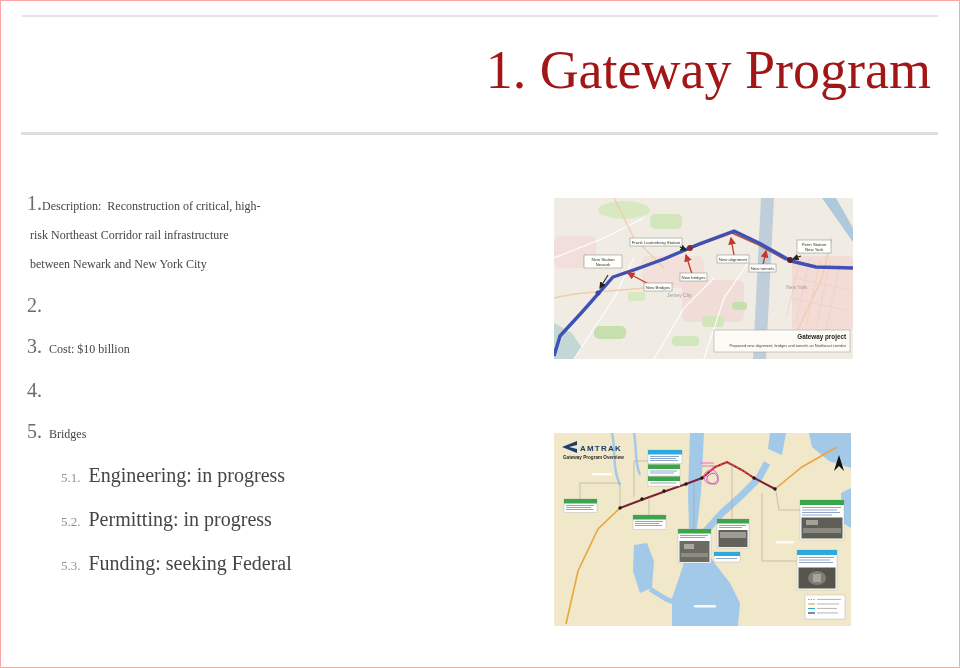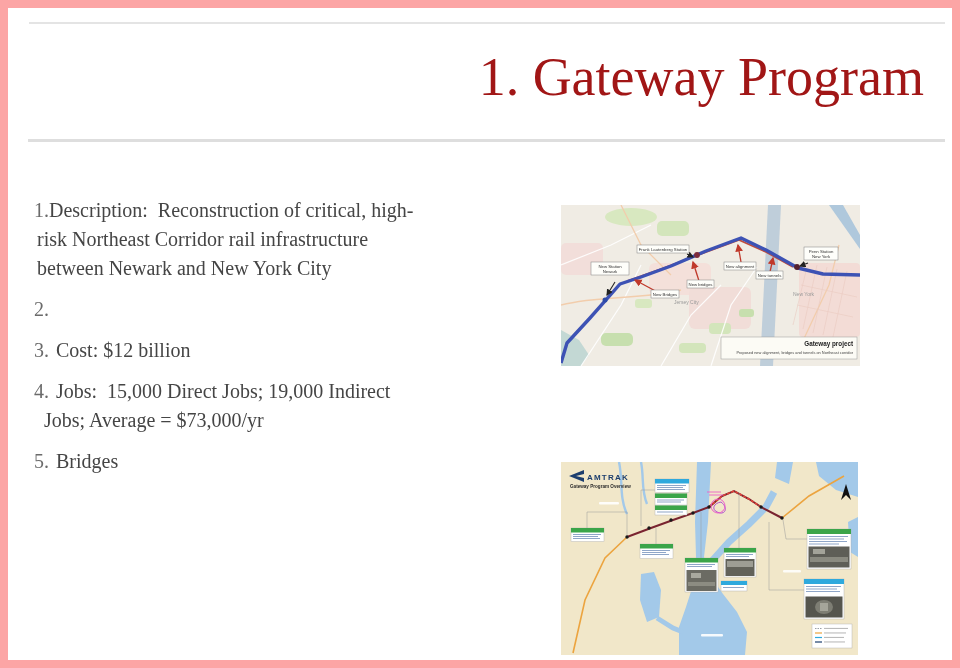--- a/index.html
+++ b/index.html
@@ -1,43 +1,43 @@
 <!DOCTYPE html>
 <html><head>
 <meta charset="utf-8">
 <style>
   html,body{margin:0;padding:0;background:#ffffff;}
   .slide{
     position:relative;width:960px;height:668px;background:#ffffff;
-    border:8px solid #fca5a5;box-sizing:border-box;overflow:hidden;
+    border:1px solid #fca5a5;box-sizing:border-box;overflow:hidden;
     font-family:"Liberation Serif", serif;
   }
   .rule{position:absolute;background:#DEDEDE;height:3px;}
   .rule-top{left:21px;top:14px;width:916px;height:2px;background:#E4E4E4;}
   .rule-title{left:20px;top:131px;width:917px;}
   .slide-title{
     position:absolute;top:38px;right:28px;margin:0;
     font-size:54px;font-weight:normal;color:#A11616;letter-spacing:0px;
     font-family:"Liberation Serif", serif;white-space:pre;
   }
   .list{position:absolute;left:26px;top:188px;width:500px;color:#454545;}
   .item{display:flex;align-items:baseline;margin-bottom:12px;}
   .item .num{flex:none;font-size:20px;line-height:29px;color:#6B6B6B;}
   .item .num.sp{margin-right:7px;}
   .item .itxt{
-    font-size:20px;line-height:29px;white-space:pre;color:#454545;
+    font-size:12px;line-height:29px;white-space:pre;color:#454545;
     margin-left:-12px;text-indent:12px;
   }
   .subs{padding-left:34px;margin-top:12px;}
   .sub{display:flex;align-items:baseline;margin-bottom:13px;}
   .sub .snum{flex:none;font-size:13px;line-height:29px;color:#919191;margin-right:8px;}
   .sub .stxt{font-size:20px;line-height:29px;color:#454545;white-space:pre;}
   .fig{position:absolute;}
   .fig-top{left:553px;top:197px;width:299px;height:161px;}
-  .fig-bottom{left:553px;top:432px;width:277px;height:193px;margin-top:22px;}
+  .fig-bottom{left:553px;top:432px;width:277px;height:193px;}
   svg text{font-family:"Liberation Sans", sans-serif;}
 </style>
 </head>
 <body>
 
 <div class="slide">
   <div class="rule rule-top"></div>
   <h1 class="slide-title">1. Gateway Program</h1>
   <div class="rule rule-title"></div>
 
@@ -46,30 +46,42 @@
       <span class="num">1.</span>
       <span class="itxt">Description:  Reconstruction of critical, high-
 risk Northeast Corridor rail infrastructure
 between Newark and New York City</span>
     </div>
     <div class="item">
       <span class="num">2.</span>
     </div>
     <div class="item">
       <span class="num sp">3.</span>
-      <span class="itxt">Cost: $12 billion</span>
+      <span class="itxt">Cost: $10 billion</span>
     </div>
     <div class="item">
       <span class="num sp">4.</span>
-      <span class="itxt">Jobs:  15,000 Direct Jobs; 19,000 Indirect
-Jobs; Average = $73,000/yr</span>
     </div>
     <div class="item">
       <span class="num sp">5.</span>
       <span class="itxt">Bridges</span>
+    </div>
+    <div class="subs">
+      <div class="sub">
+        <span class="snum">5.1.</span>
+        <span class="stxt">Engineering: in progress</span>
+      </div>
+      <div class="sub">
+        <span class="snum">5.2.</span>
+        <span class="stxt">Permitting: in progress</span>
+      </div>
+      <div class="sub">
+        <span class="snum">5.3.</span>
+        <span class="stxt">Funding: seeking Federal</span>
+      </div>
     </div>
   </div>
 
   <div class="fig fig-top">
     <svg width="299" height="161" viewBox="0 0 299 161">
       <defs>
         <marker id="mred" markerWidth="7" markerHeight="7" refX="5" refY="3" orient="auto">
           <path d="M0,0 L6,3 L0,6 Z" fill="#C0392B"></path>
         </marker>
         <marker id="mblk" markerWidth="7" markerHeight="7" refX="5" refY="3" orient="auto">

